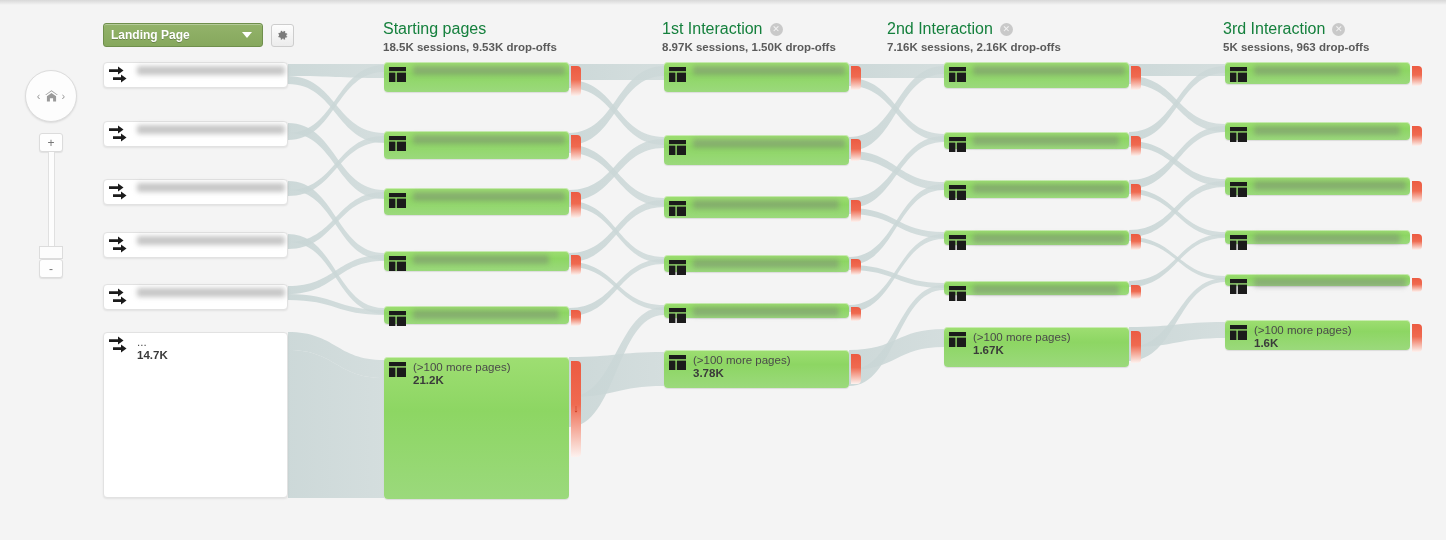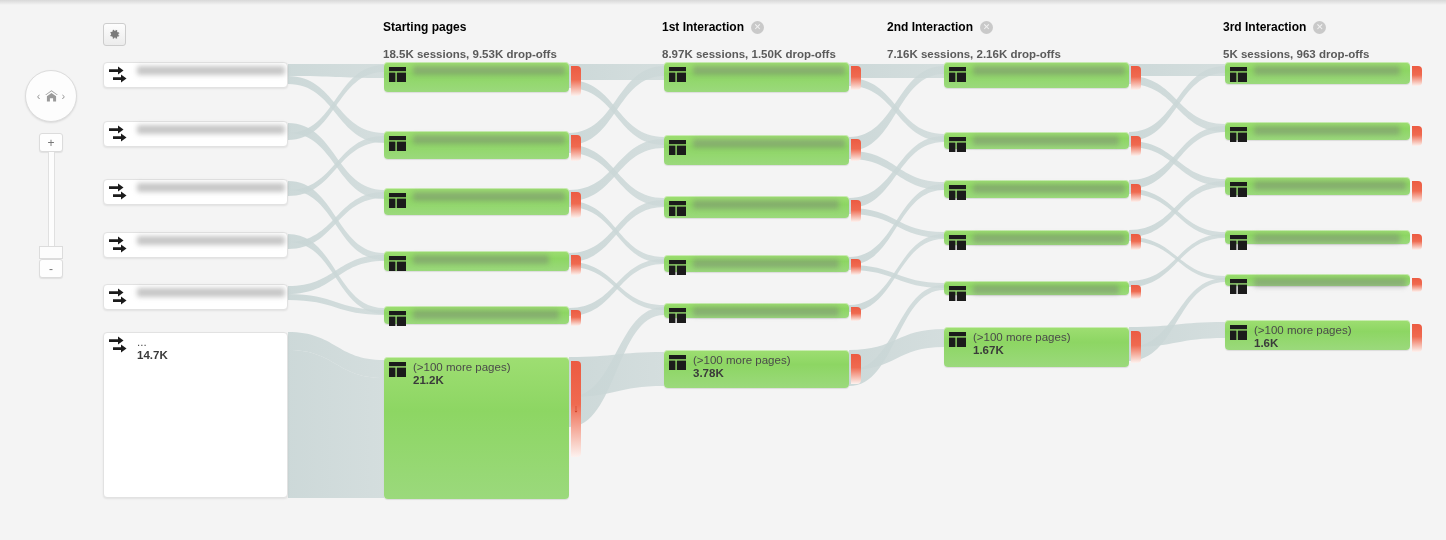--- a/index.html
+++ b/index.html
@@ -67,28 +67,28 @@
     width: 23px; height: 23px;
     background: linear-gradient(to bottom, #fdfdfd, #ececec);
     border: 1px solid #cdcdcd; border-radius: 3px;
     display: flex; align-items: center; justify-content: center;
     color: #7b7b7b; font-size: 13px; line-height: 1;
   }
 
   
   .colhead { position: absolute; top: 20px; }
   .colhead .hrow { display: flex; align-items: center; gap: 7px; }
-  .colhead .htitle { font-size: 12px; font-weight: bold; color: #000000; }
+  .colhead .htitle { font-size: 16px; font-weight: normal; color: #15803d; }
   .closeicon {
     width: 13px; height: 13px; border-radius: 50%;
     background: #c9c9c9; color: #f2f2f2;
     font-size: 9px; line-height: 13px; text-align: center;
     font-family: "Liberation Sans", sans-serif;
   }
-  .colhead .hsub { font-size: 11.5px; font-weight: bold; color: #5a5a5a; margin-top: 14px; }
+  .colhead .hsub { font-size: 11.5px; font-weight: bold; color: #5a5a5a; margin-top: 3px; }
 
   
   #ribbons { position: absolute; left: 0; top: 0; }
 
   
   .node { position: absolute; }
   .nodebox {
     position: absolute; left: 0; top: 0; width: 100%; height: 100%;
     border-radius: 4px;
   }
@@ -143,20 +143,24 @@
     </div>
     <div class="slider">
       <div class="zbtn">+</div>
       <div class="strack"></div>
       <div class="shandle"></div>
       <div class="zbtn">-</div>
     </div>
   </div>
 
   <div id="dimbar">
+    <div class="dimsel">
+      <span class="lbl">Landing Page</span>
+      <span class="chev"></span>
+    </div>
     <div class="gearbtn">
       <svg width="13" height="13" viewBox="0 0 16 16">
         <path fill="#7b7b7b" d="M8 5.2a2.8 2.8 0 1 0 0 5.6 2.8 2.8 0 0 0 0-5.6zm0 4.2a1.4 1.4 0 1 1 0-2.8 1.4 1.4 0 0 1 0 2.8z"></path>
         <path fill="#7b7b7b" d="M14 9.1l-1.3-.3a4.8 4.8 0 0 0 0-1.6l1.3-.3-.5-1.8-1.3.4a4.8 4.8 0 0 0-1.1-1.1l.4-1.3L9.6 2l-.3 1.3a4.8 4.8 0 0 0-1.6 0L7.4 2l-1.8.5.4 1.3a4.8 4.8 0 0 0-1.1 1.1L3.6 4.5 2.7 6l1.1.8a4.8 4.8 0 0 0 0 1.6L2.7 9l.9 1.6 1.3-.4a4.8 4.8 0 0 0 1.1 1.1l-.4 1.3 1.8.5.3-1.3a4.8 4.8 0 0 0 1.6 0l.3 1.3 1.8-.5-.4-1.3a4.8 4.8 0 0 0 1.1-1.1l1.3.4z"></path>
       </svg>
     </div>
   </div>
 
   <div class="colhead" style="left:383px;">
     <div class="hrow">

